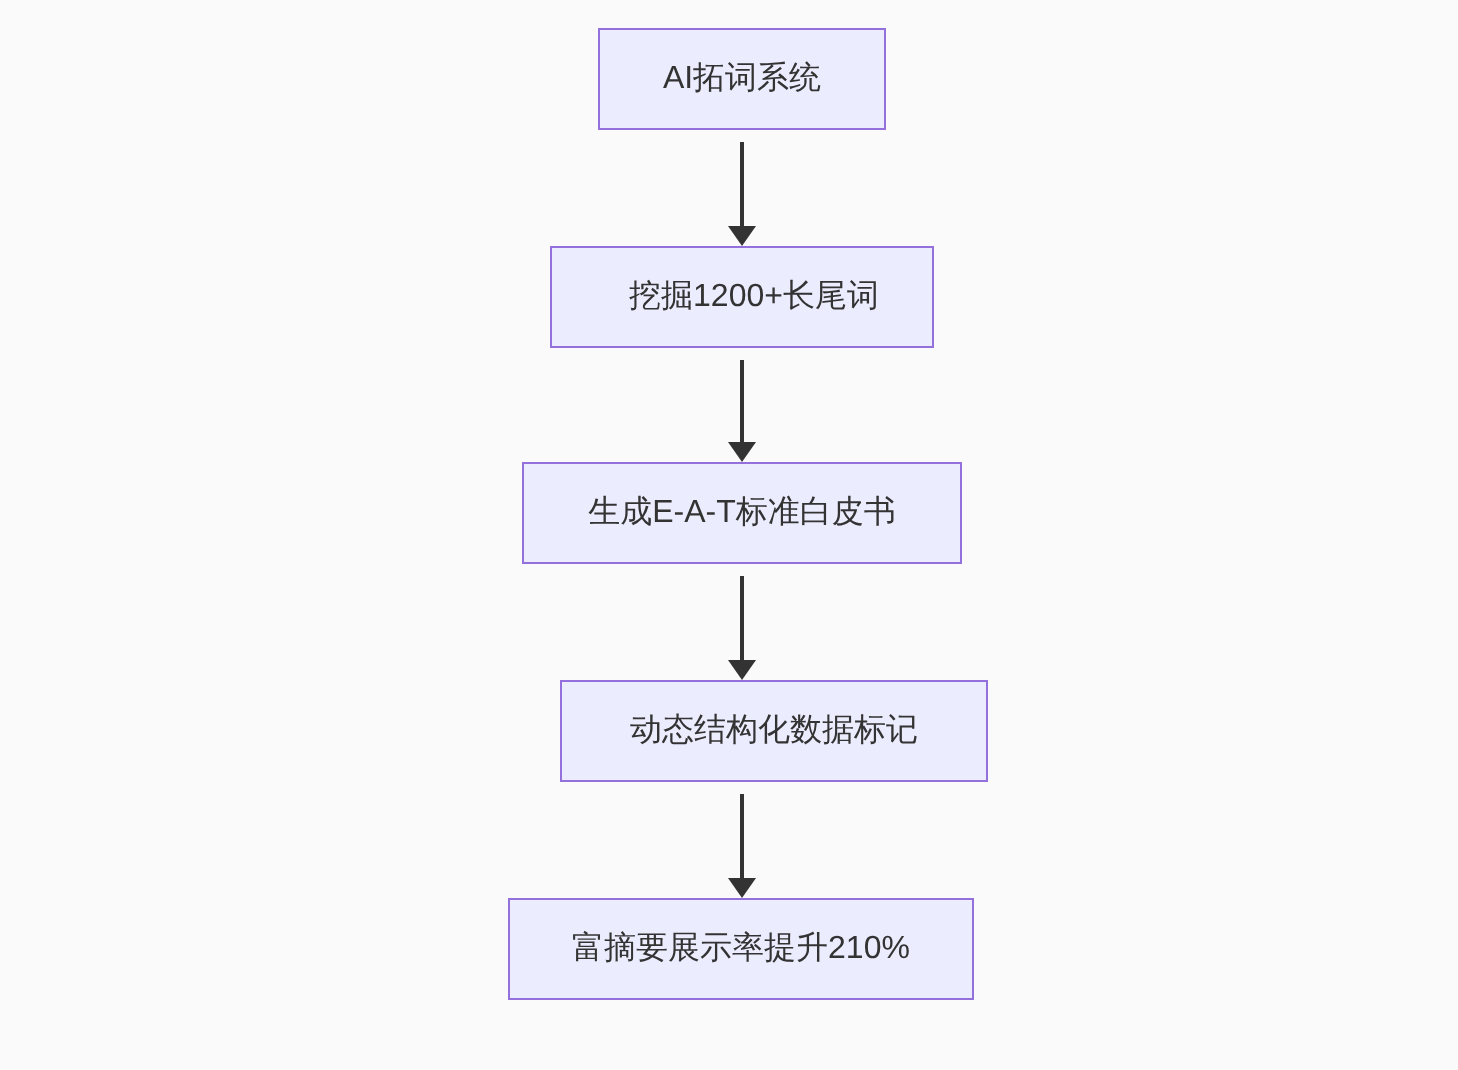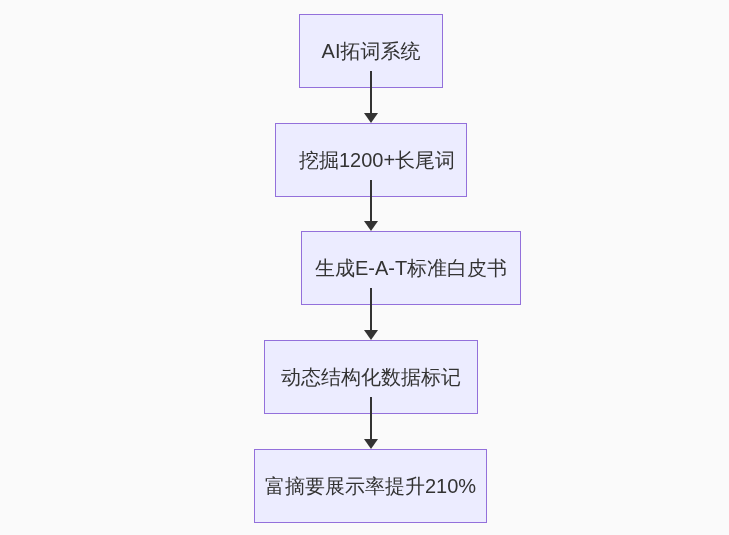--- a/index.html
+++ b/index.html
@@ -18,35 +18,35 @@
   }
   .canvas {
     position: relative;
     width: 729px;
     height: 535px;
     background: var(--background);
     overflow: hidden;
   }
   .node {
     position: absolute;
-    height: 74px;
+    height: 51px;
     background: var(--node-fill);
     border: 1.5px solid var(--node-border);
     color: var(--text);
     display: flex;
     align-items: center;
     justify-content: center;
-    font-size: 20px;
+    font-size: 16px;
     line-height: 1;
     white-space: nowrap;
   }
   .n1 { left: 299px; top: 14px;  width: 144px; }
   .n2 { left: 275px; top: 123px; width: 192px; padding-left: 12px; }
-  .n3 { left: 261px; top: 231px; width: 220px; margin-left: 40px; }
-  .n4 { left: 264px; top: 340px; width: 214px; }
+  .n3 { left: 261px; top: 231px; width: 220px; }
+  .n4 { left: 280px; top: 340px; width: 214px; }
   .n5 { left: 254px; top: 449px; width: 233px; align-items: center; }
 
   .edge-line {
     position: absolute;
     left: 370px;
     width: 2px;
     background: var(--arrow);
   }
   .edge-head {
     position: absolute;

